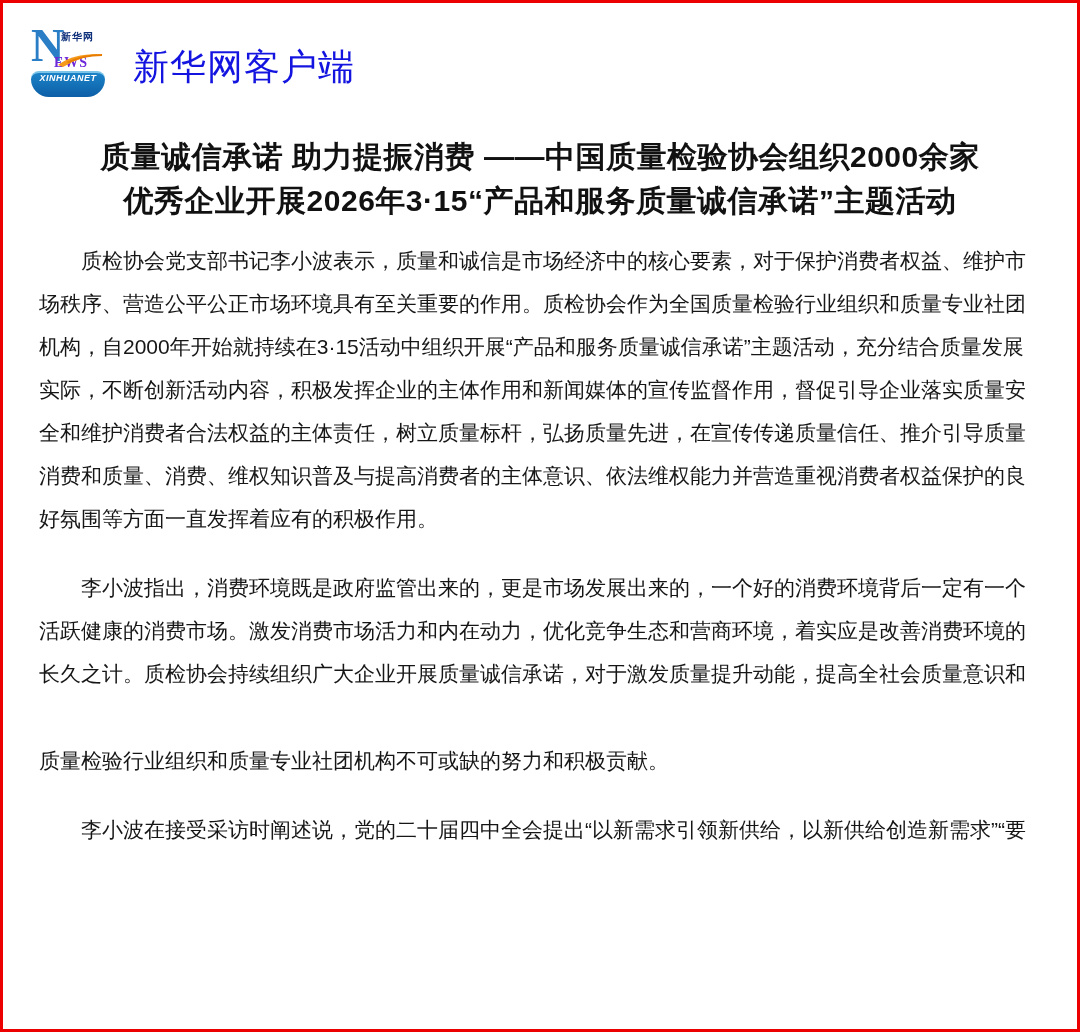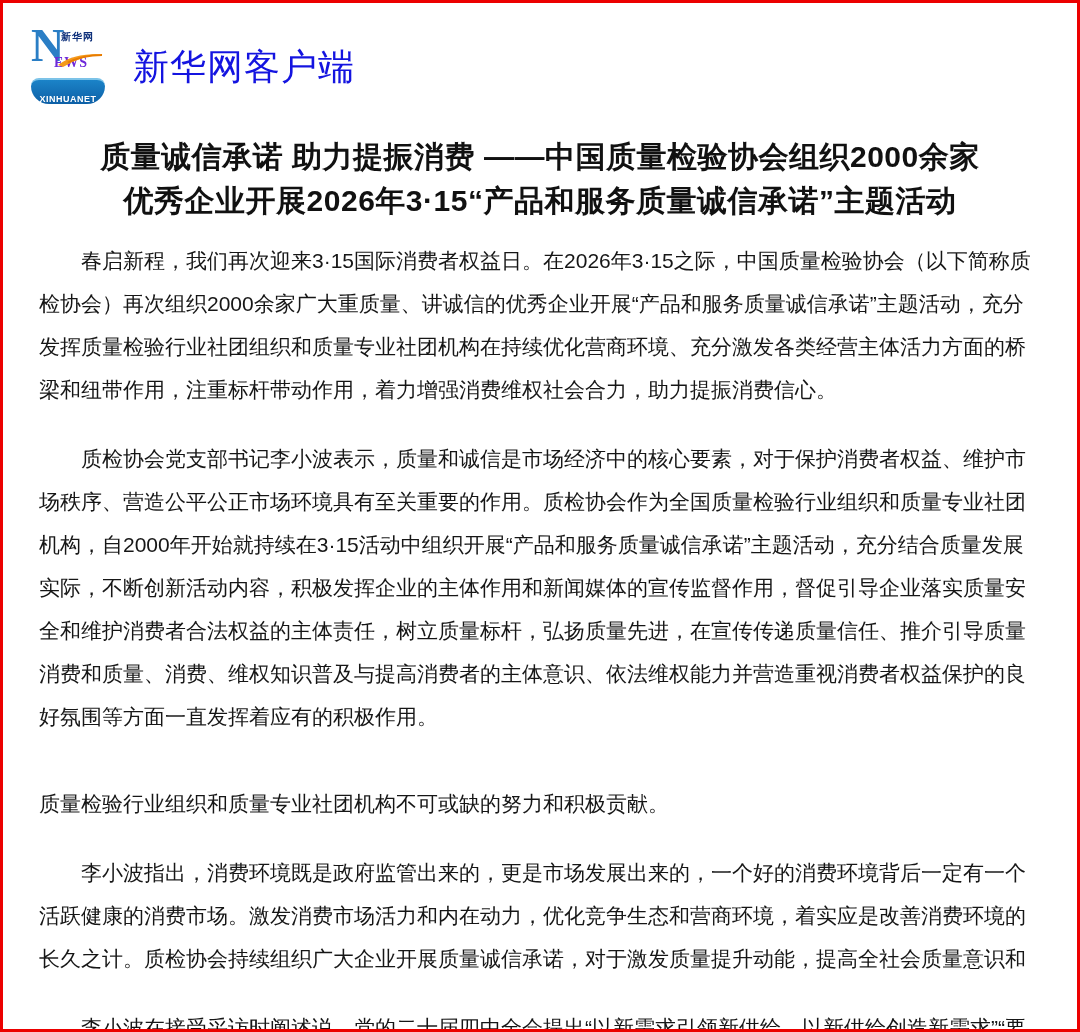--- a/index.html
+++ b/index.html
@@ -22,25 +22,25 @@
     position: absolute; left: 23px; top: 26px;
     font-family: "Liberation Serif", "DejaVu Serif", serif;
     font-weight: bold; font-size: 14px; color: #6d28d9; letter-spacing: 1px;
   }
   .logo-cn {
     position: absolute; left: 30px; top: 1px;
     font-weight: bold; font-size: 10px; color: #0d2f7a; letter-spacing: 1px;
   }
   .logo-swoosh { position: absolute; left: 26px; top: 20px; width: 48px; height: 22px; }
   .logo-banner {
-    position: absolute; bottom: 1px; left: 0; width: 74px; height: 24px;
+    position: absolute; bottom: 8px; left: 0; width: 74px; height: 24px;
     background: linear-gradient(#1b83c8, #0d5fa6);
     border-top: 2px solid #7cc3e8;
     border-radius: 8px 8px 18px 18px;
-    display: flex; align-items: flex-end; justify-content: center;
+    display: flex; align-items: flex-start; justify-content: center; font-style: italic;
   }
   .logo-banner span { color: #ffffff; font-size: 9px; font-weight: bold; letter-spacing: 0.5px; }
   .app-title { margin-left: 28px; font-size: 36px; color: #1414e0; letter-spacing: 1px; }
   
   .headline {
     margin: 28px 36px 0; text-align: center;
     font-size: 30px; font-weight: bold; color: #111111;
     line-height: 44px; white-space: pre-line; letter-spacing: 0.5px;
   }
   .article-body { margin: 0 36px; font-size: 21px; color: #161616; }
@@ -72,20 +72,19 @@
       </div>
     </div>
     <div class="app-title" style="color: rgb(20, 20, 224);">新华网客户端</div>
   </div>
 
   <h1 class="headline">质量诚信承诺 助力提振消费 ——中国质量检验协会组织2000余家
 优秀企业开展2026年3·15“产品和服务质量诚信承诺”主题活动</h1>
 
   <div class="article-body">
 
-  <p class="para">春启新程，我们再次迎来3·15国际消费者权益日。在2026年3·15之际，中国质量检验协会（以下简称质检协会）再次组织2000余家广大重质量、讲诚信的优秀企业开展“产品和服务质量诚信承诺”主题活动，充分发挥质量检验行业社团组织和质量专业社团机构在持续优化营商环境、充分激发各类经营主体活力方面的桥梁和纽带作用，注重标杆带动作用，着力增强消费维权社会合力，助力提振消费信心。</p>
       <p class="para">质检协会党支部书记李小波表示，质量和诚信是市场经济中的核心要素，对于保护消费者权益、维护市场秩序、营造公平公正市场环境具有至关重要的作用。质检协会作为全国质量检验行业组织和质量专业社团机构，自2000年开始就持续在3·15活动中组织开展“产品和服务质量诚信承诺”主题活动，充分结合质量发展实际，不断创新活动内容，积极发挥企业的主体作用和新闻媒体的宣传监督作用，督促引导企业落实质量安全和维护消费者合法权益的主体责任，树立质量标杆，弘扬质量先进，在宣传传递质量信任、推介引导质量消费和质量、消费、维权知识普及与提高消费者的主体意识、依法维权能力并营造重视消费者权益保护的良好氛围等方面一直发挥着应有的积极作用。</p>
+      <p class="para">李小波指出，消费环境既是政府监管出来的，更是市场发展出来的，一个好的消费环境背后一定有一个活跃健康的消费市场。激发消费市场活力和内在动力，优化竞争生态和营商环境，着实应是改善消费环境的长久之计。质检协会持续组织广大企业开展质量诚信承诺，对于激发质量提升动能，提高全社会质量意识和</p>
       <p class="para no-indent gap">质量检验行业组织和质量专业社团机构不可或缺的努力和积极贡献。</p>
-      <p class="para">李小波指出，消费环境既是政府监管出来的，更是市场发展出来的，一个好的消费环境背后一定有一个活跃健康的消费市场。激发消费市场活力和内在动力，优化竞争生态和营商环境，着实应是改善消费环境的长久之计。质检协会持续组织广大企业开展质量诚信承诺，对于激发质量提升动能，提高全社会质量意识和</p>
       <p class="para">李小波在接受采访时阐述说，党的二十届四中全会提出“以新需求引领新供给，以新供给创造新需求”“要</p>
     </div>
 
 </div>
 
 </body></html>

